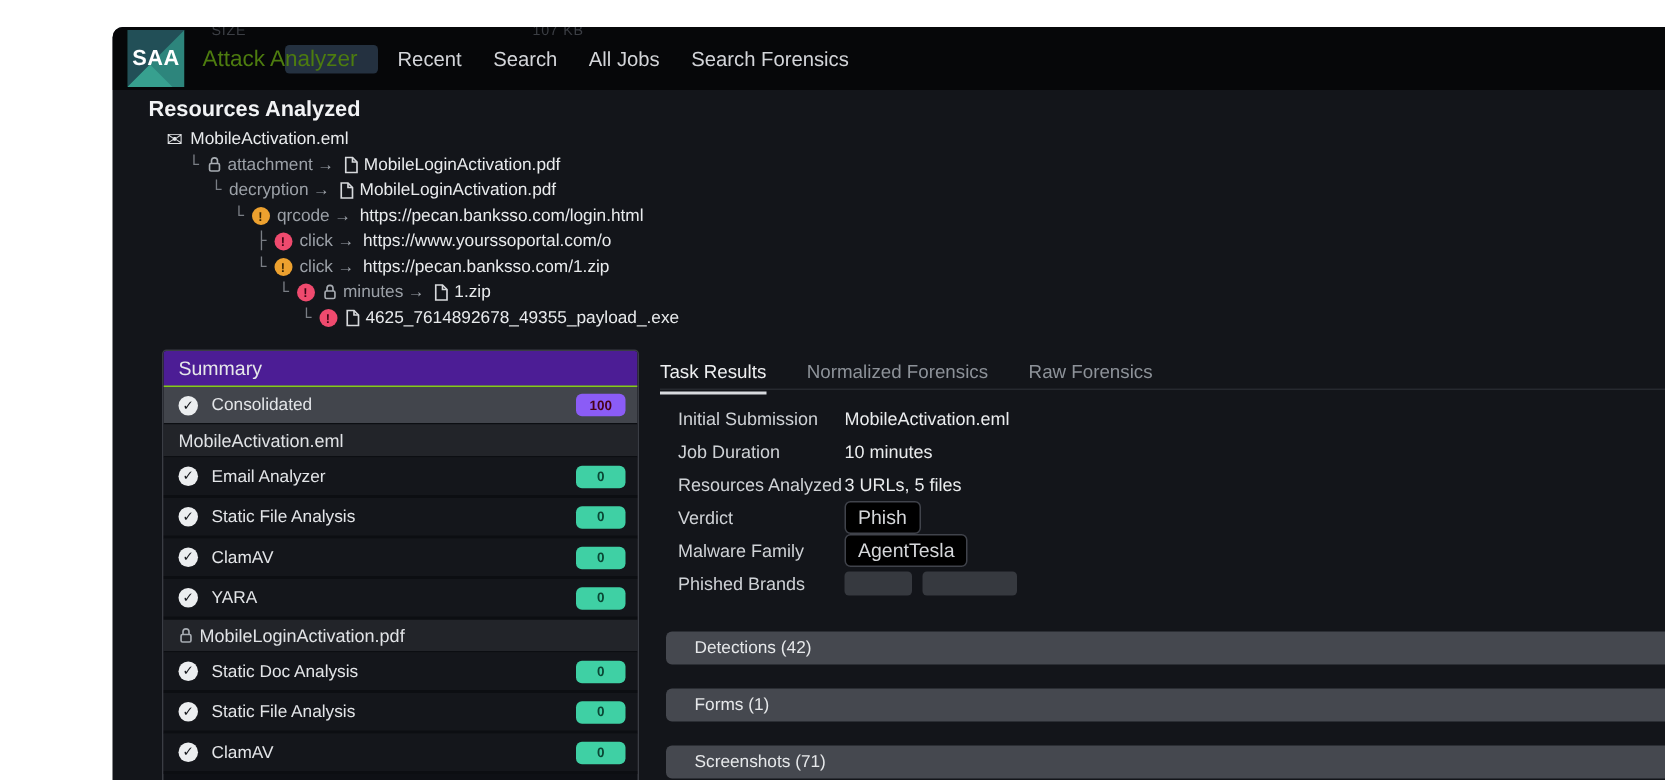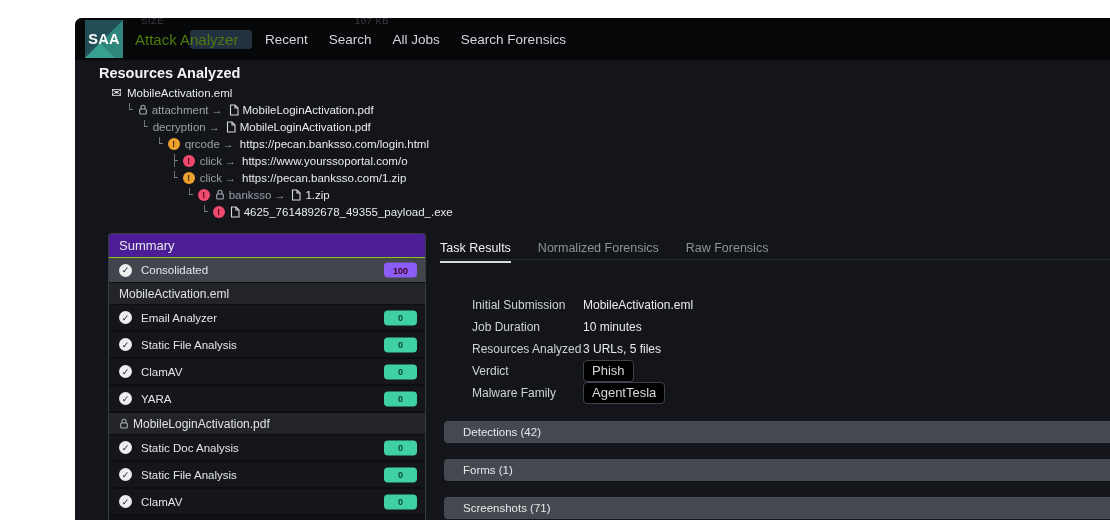--- a/index.html
+++ b/index.html
@@ -65,21 +65,21 @@
   .badge { position:absolute; right:8px; top:50%; transform:translateY(-50%); min-width:33px; height:15px; border-radius:4px;
            font-size:9px; font-weight:700; display:flex; align-items:center; justify-content:center; padding:0 5px; }
   .badge.teal { background:#3fd0a4; color:#0a4634; }
   .badge.pink { background:#8b5cf6; color:#470218; }
   .p-section .lock-s { margin-right:4px; display:inline-flex; }
   
   .tabs { position:absolute; left:365px; top:223px; display:flex; gap:27px; font-size:12.5px; color:#8d9299; }
   .tab { padding-bottom:6px; }
   .tab.active { color:#eff0f2; border-bottom:2px solid #d8dade; }
   .tab-divider { position:absolute; left:365px; right:0; top:241px; height:1px; background:#26292f; }
-  .fields { position:absolute; left:397px; top:250px;margin-top:26px; }
+  .fields { position:absolute; left:377px; top:250px; }
   .field-row { display:flex; align-items:center; height:22px; font-size:12px; }
   .f-label { width:111px; color:#cfd2d6; flex:none; }
   .f-value { color:#eaecee; }
   .chip { background:#000000; border:1px solid #40434b; border-radius:4px; font-size:13px; color:#d5d7da;
           padding:2px 8px; line-height:1.2; }
   .empty-chip { background:#36393f; border-radius:3px; height:16px; display:inline-block; }
   .empty-chip.a { width:45px; margin-right:7px; }
   .empty-chip.b { width:63px; }
   .bar { position:absolute; left:369px; right:-5px; height:22px; background:#45484f; border-radius:4px;
          display:flex; align-items:center; padding-left:19px; font-size:11.5px; color:#e6e8ea; }
@@ -177,21 +177,21 @@
 
   <div class="tree-row r6">
     <span class="conn">└</span>
     <span class="warn pink"></span>
     <span class="ico">
       <svg class="mini" width="10" height="11" viewBox="0 0 10 11">
           <path d="M3 5V3.2a2 2 0 0 1 4 0V5" fill="none" stroke="#a7acb2" stroke-width="1.1"></path>
           <rect x="1.7" y="5" width="6.6" height="5" rx="1" fill="none" stroke="#a7acb2" stroke-width="1.1"></rect>
         </svg>
     </span>
-    <span class="action">banksso</span>
+    <span class="action">minutes</span>
     <span class="arrow">→</span>
     <span class="ico">
       <svg class="mini" width="10" height="12" viewBox="0 0 10 12">
           <path d="M1.5 1h4.5L9 4v7H1.5z" fill="none" stroke="#d7d9dc" stroke-width="1.1"></path>
           <path d="M6 1v3h3" fill="none" stroke="#d7d9dc" stroke-width="1.1"></path>
         </svg>
     </span>
     <span class="target">1.zip</span>
   </div>
 
@@ -294,20 +294,25 @@
       <span class="f-value">3 URLs, 5 files</span>
     </div>
     <div class="field-row">
       <span class="f-label">Verdict</span>
       <span class="chip">Phish</span>
     </div>
     <div class="field-row">
       <span class="f-label">Malware Family</span>
       <span class="chip">AgentTesla</span>
     </div>
+    <div class="field-row">
+      <span class="f-label">Phished Brands</span>
+      <span class="empty-chip a"></span>
+      <span class="empty-chip b"></span>
+    </div>
   </div>
 
   <div class="bar b1">
     <span>Detections (42)</span>
   </div>
   <div class="bar b2">
     <span>Forms (1)</span>
   </div>
   <div class="bar b3">
     <span>Screenshots (71)</span>

